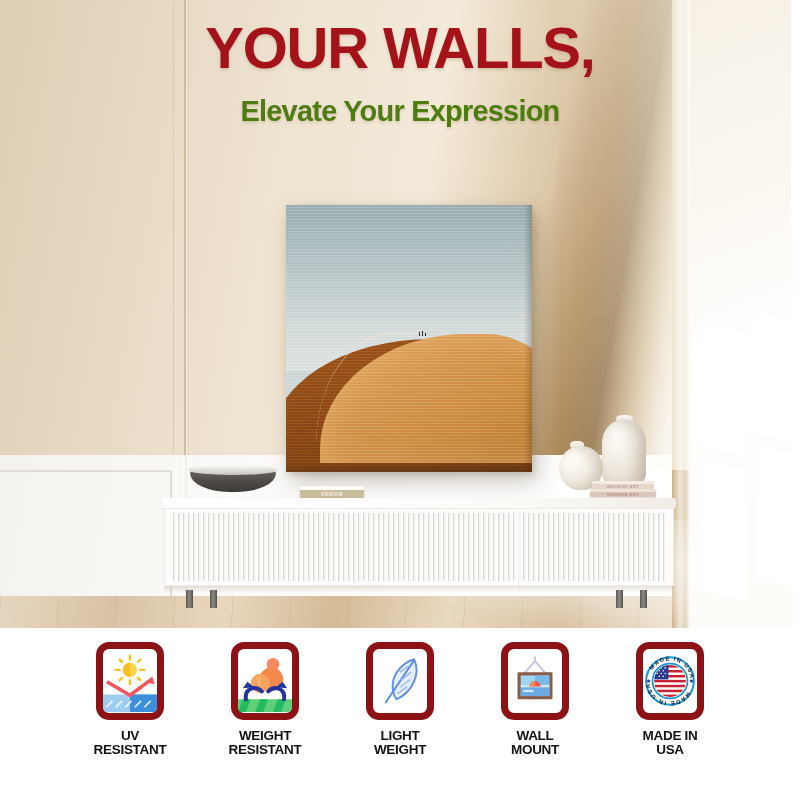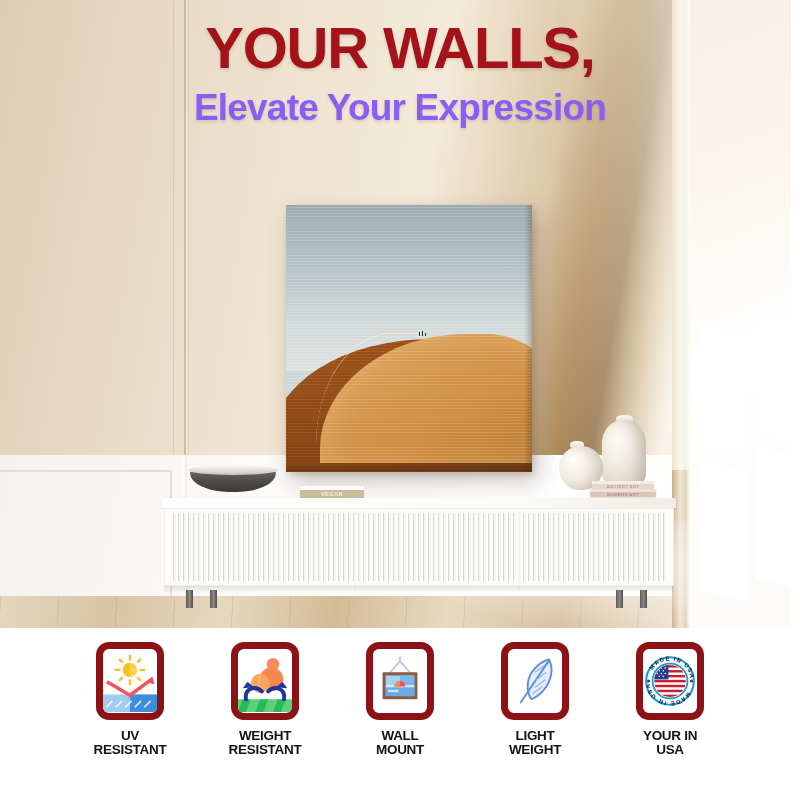--- a/index.html
+++ b/index.html
@@ -250,24 +250,24 @@
     letter-spacing:-1.2px;
     line-height:1.02;
   }
   .hl-1,.hl-2{
     color:#a5131a;
     font-size:58px;
     text-shadow:0 2px 3px rgba(120,90,60,.22);
   }
   .hl-2{ letter-spacing:-1.5px; }
   .hl-3{
-    color:#8b5cf6;
-    font-size:37px;
+    color:#4d7c0f;
+    font-size:29px;
     letter-spacing:-0.8px;
-    margin-top:12px;
+    margin-top:20px;
     text-shadow:0 2px 3px rgba(120,90,60,.20);
   }
 
   
   #features{
     position:absolute; left:0; top:628px; width:800px; height:172px;
     background:#ffffff;
     display:flex; align-items:flex-start; justify-content:center;
     gap:25px; padding-top:14px;
   }
@@ -435,57 +435,57 @@
       <div class="feat-label">
         <span>WEIGHT</span><br>
         <span>RESISTANT</span>
       </div>
     </div>
 
     <div class="feature">
       <div class="feat-box">
         <div class="feat-inner">
           <svg class="feat-svg" viewBox="0 0 68 78">
+            <path d="M52 12 C60 30 50 52 30 62 C24 56 22 40 30 28 C36 19 45 13 52 12 Z" fill="#e5ecfb" stroke="#5b8fe0" stroke-width="2.4" stroke-linejoin="round"></path>
+            <path d="M51 14 L16 66" fill="none" stroke="#5b8fe0" stroke-width="2.4" stroke-linecap="round"></path>
+            <g stroke="#8fb4ec" stroke-width="1.5" fill="none">
+              <path d="M45 20 L34 28"></path>
+                <path d="M48 28 L35 38"></path>
+              <path d="M47 37 L34 47"></path>
+                <path d="M43 46 L31 55"></path>
+            </g>
+          </svg>
+        </div>
+      </div>
+      <div class="feat-label">
+        <span>LIGHT</span><br>
+        <span>WEIGHT</span>
+      </div>
+    </div>
+
+    <div class="feature">
+      <div class="feat-box">
+        <div class="feat-inner">
+          <svg class="feat-svg" viewBox="0 0 68 78">
             <path d="M34 14 L48 30 L20 30 Z" fill="none" stroke="#c8c3e8" stroke-width="2.5" stroke-linejoin="round"></path>
             <line x1="34" y1="8" x2="34" y2="16" stroke="#c8c3e8" stroke-width="2.5"></line>
             <rect x="12" y="28" width="44" height="34" rx="1.5" fill="#8a5b45"></rect>
             <rect x="16" y="32" width="36" height="26" fill="#9fd4f2"></rect>
             <rect x="34" y="32" width="18" height="26" fill="#79b9ea"></rect>
             <rect x="16" y="46" width="36" height="12" fill="#6aa9e4"></rect>
             <rect x="16" y="44" width="36" height="3" fill="#cfe8f8"></rect>
             <rect x="19" y="50" width="13" height="3" fill="#cfe8f8"></rect>
             <path d="M27 46 a7 7 0 0 1 14 0 z" fill="#f2554c"></path>
             <path d="M27 46 a7 7 0 0 1 7 -7 l0 7 z" fill="#f98a53"></path>
           </svg>
         </div>
       </div>
       <div class="feat-label">
         <span>WALL</span><br>
         <span>MOUNT</span>
-      </div>
-    </div>
-
-    <div class="feature">
-      <div class="feat-box">
-        <div class="feat-inner">
-          <svg class="feat-svg" viewBox="0 0 68 78">
-            <path d="M52 12 C60 30 50 52 30 62 C24 56 22 40 30 28 C36 19 45 13 52 12 Z" fill="#e5ecfb" stroke="#5b8fe0" stroke-width="2.4" stroke-linejoin="round"></path>
-            <path d="M51 14 L16 66" fill="none" stroke="#5b8fe0" stroke-width="2.4" stroke-linecap="round"></path>
-            <g stroke="#8fb4ec" stroke-width="1.5" fill="none">
-              <path d="M45 20 L34 28"></path>
-                <path d="M48 28 L35 38"></path>
-              <path d="M47 37 L34 47"></path>
-                <path d="M43 46 L31 55"></path>
-            </g>
-          </svg>
-        </div>
-      </div>
-      <div class="feat-label">
-        <span>LIGHT</span><br>
-        <span>WEIGHT</span>
       </div>
     </div>
 
     <div class="feature">
       <div class="feat-box">
         <div class="feat-inner">
           <svg class="feat-svg" viewBox="0 0 68 78">
             <defs>
               <clipPath id="flagclip">
                   <circle cx="34" cy="39" r="20"></circle>
@@ -527,19 +527,19 @@
               <textPath href="#arcBot" startOffset="17%">MADE IN USA</textPath>
             </text>
             <g fill="#2a3b8f">
               <circle cx="7" cy="39" r="2"></circle>
                 <circle cx="61" cy="39" r="2"></circle>
             </g>
           </svg>
         </div>
       </div>
       <div class="feat-label">
-        <span>YOUR IN</span><br>
+        <span>MADE IN</span><br>
         <span>USA</span>
       </div>
     </div>
 
   </div>
 </div>
 
 </body></html>

